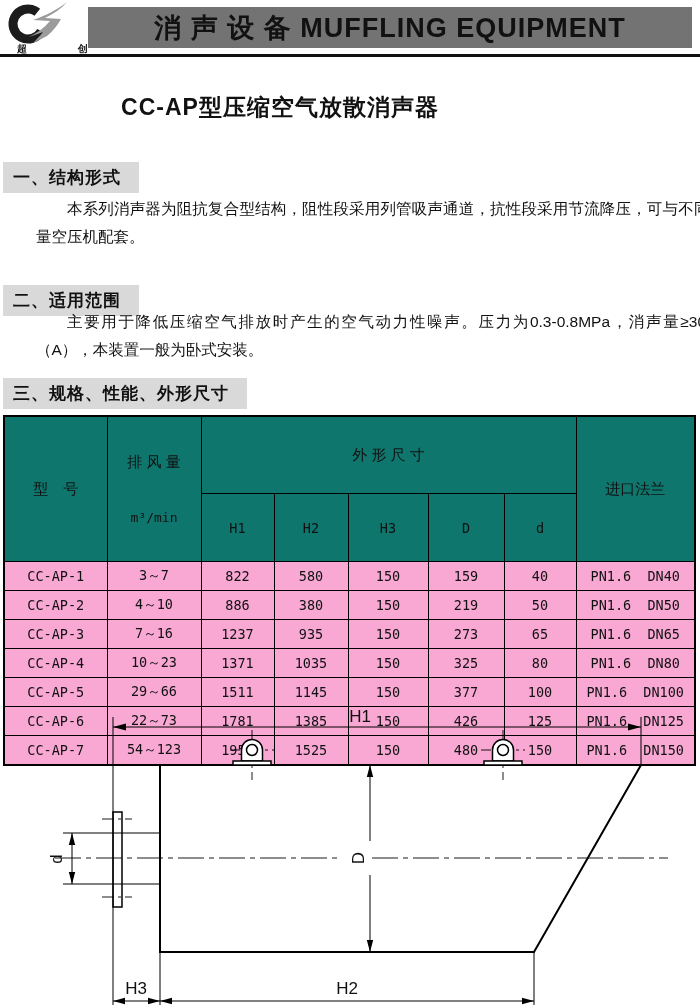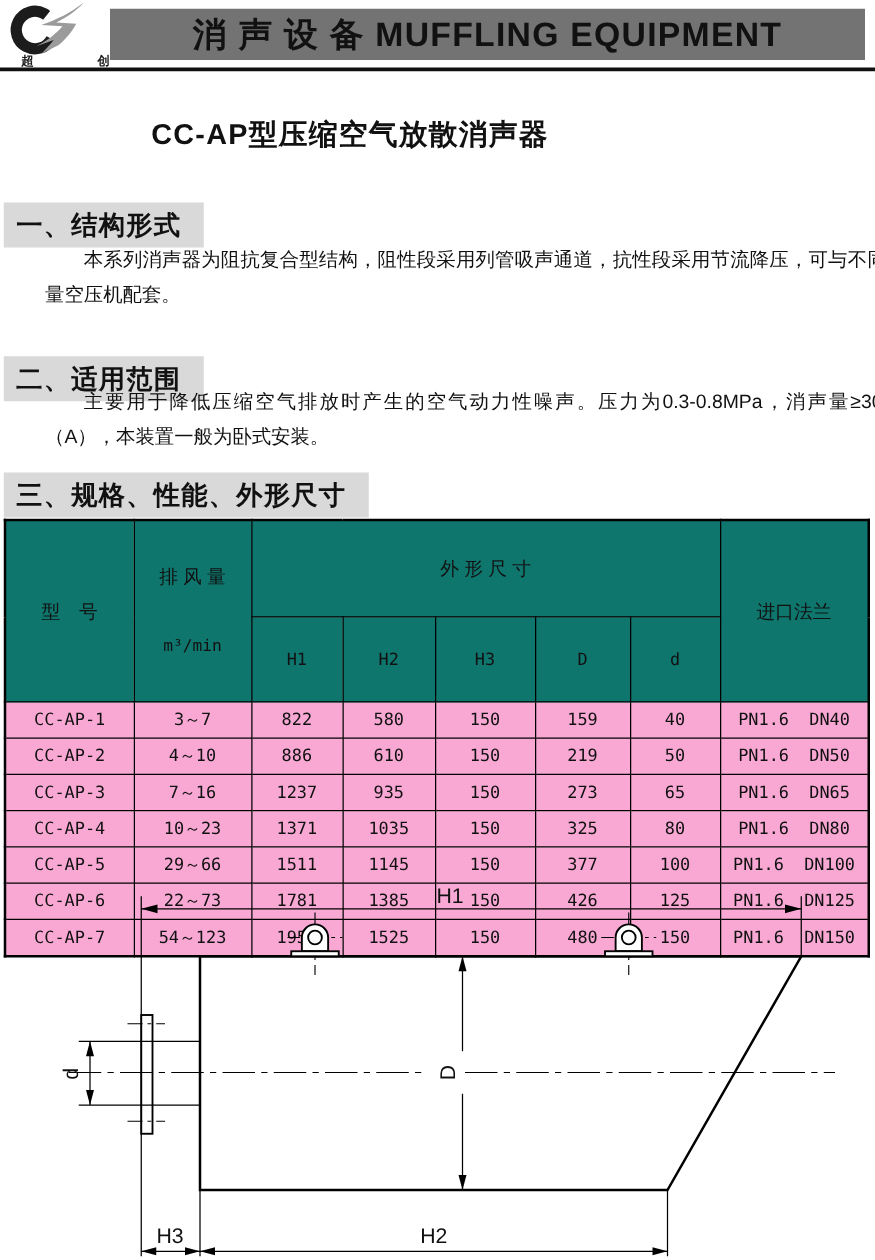--- a/index.html
+++ b/index.html
@@ -17,21 +17,21 @@
   }
   .top-rule { position:absolute; left:0; top:54px; width:700px; height:3px; background:#111; }
 
   
   .doc-title {
     position:absolute; left:0; top:92px; width:560px; text-align:center;
     font-size:23px; font-weight:bold; letter-spacing:1px;
   }
   .chip {
     position:absolute; left:3px; background:#d9d9d9; font-weight:bold;
-    font-size:21px; padding:4px 18px 4px 10px; letter-spacing:1px; white-space:pre;
+    font-size:17px; padding:4px 18px 4px 10px; letter-spacing:1px; white-space:pre;
   }
   #chip1 { top:162px; }
   #chip2 { top:271px;margin-top:14px; }
   #chip3 { top:378px; }
   .para {
     position:absolute; left:6px; width:689px; font-size:15.5px; line-height:28px;
     text-indent:2em; text-align:justify;margin-left:30px;
   }
   #para1 { top:195px; }
   #para2 { top:308px; }
@@ -122,21 +122,21 @@
       <td>580</td>
       <td>150</td>
       <td>159</td>
       <td>40</td>
       <td>PN1.6  DN40</td>
     </tr>
     <tr>
       <td>CC-AP-2</td>
       <td>4～10</td>
       <td>886</td>
-      <td>610</td>
+      <td>380</td>
       <td>150</td>
       <td>219</td>
       <td>50</td>
       <td>PN1.6  DN50</td>
     </tr>
     <tr>
       <td>CC-AP-3</td>
       <td>7～16</td>
       <td>1237</td>
       <td>935</td>

